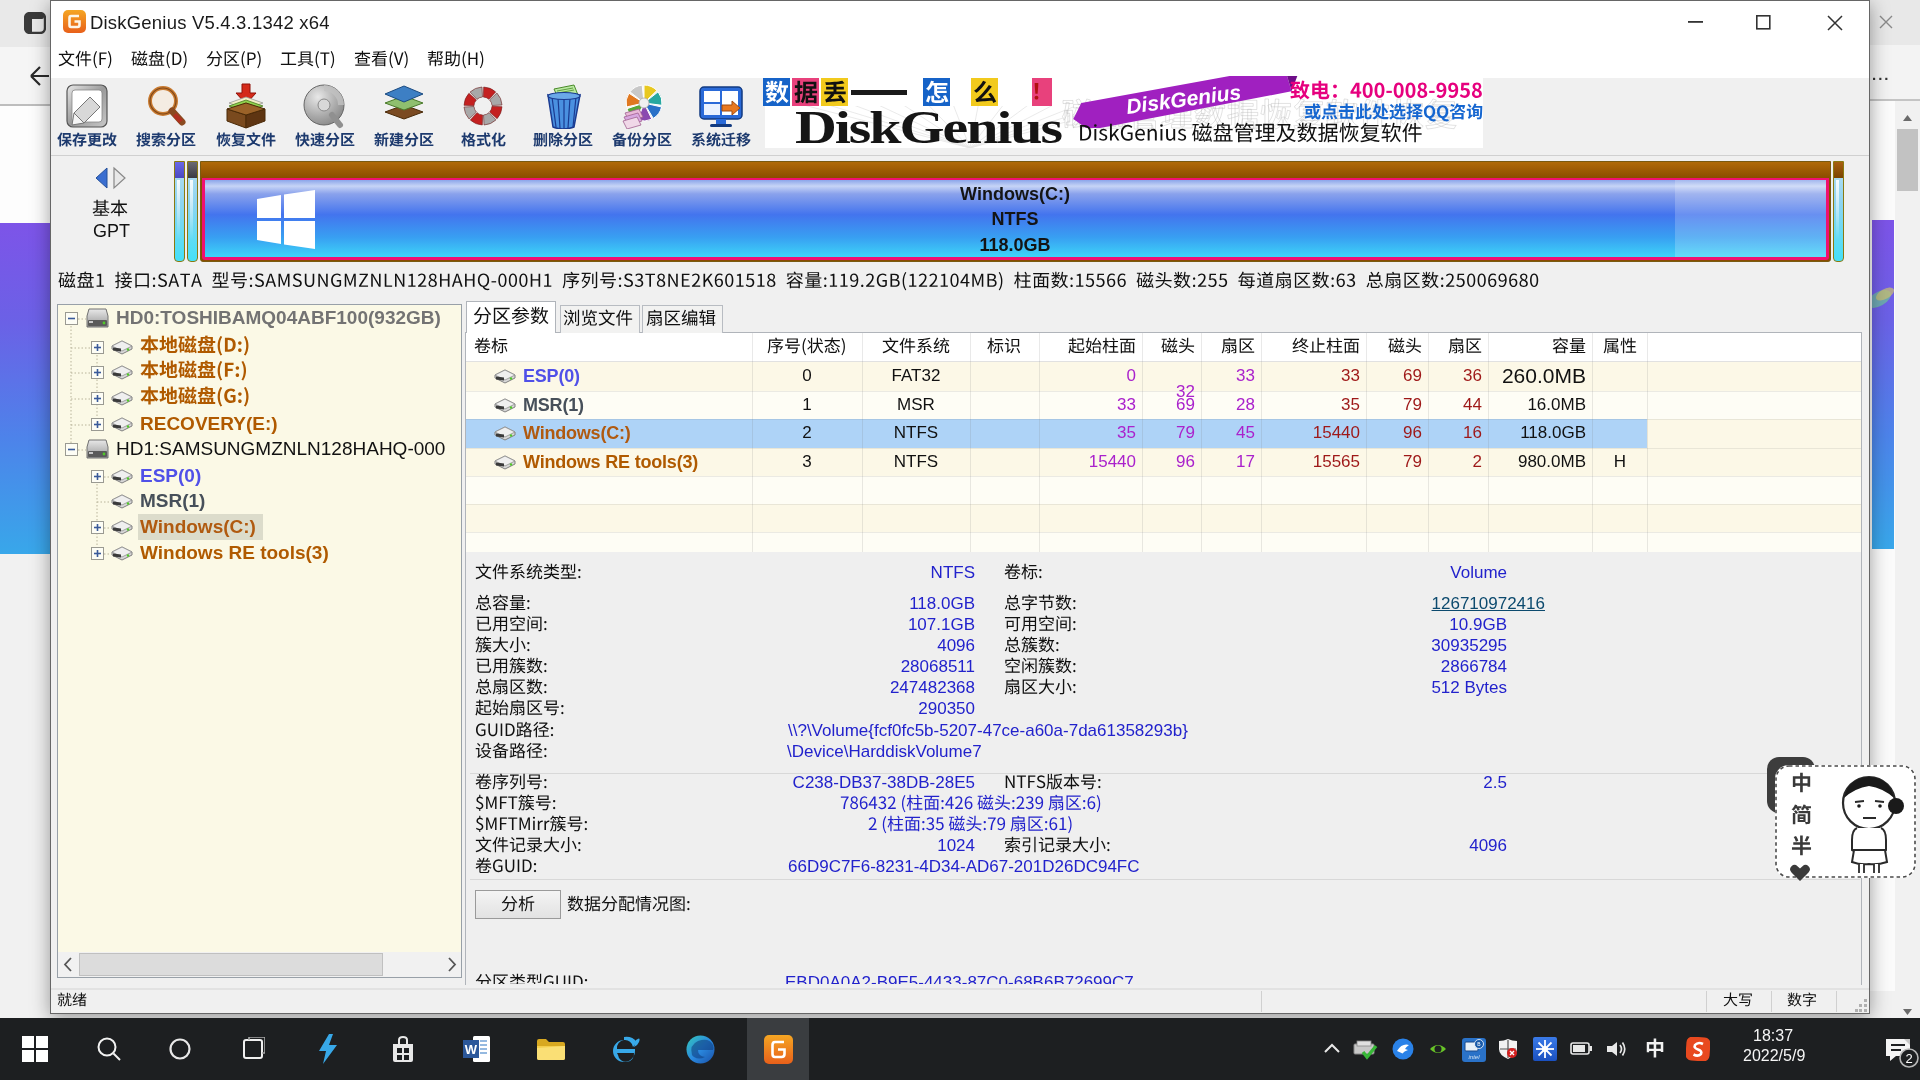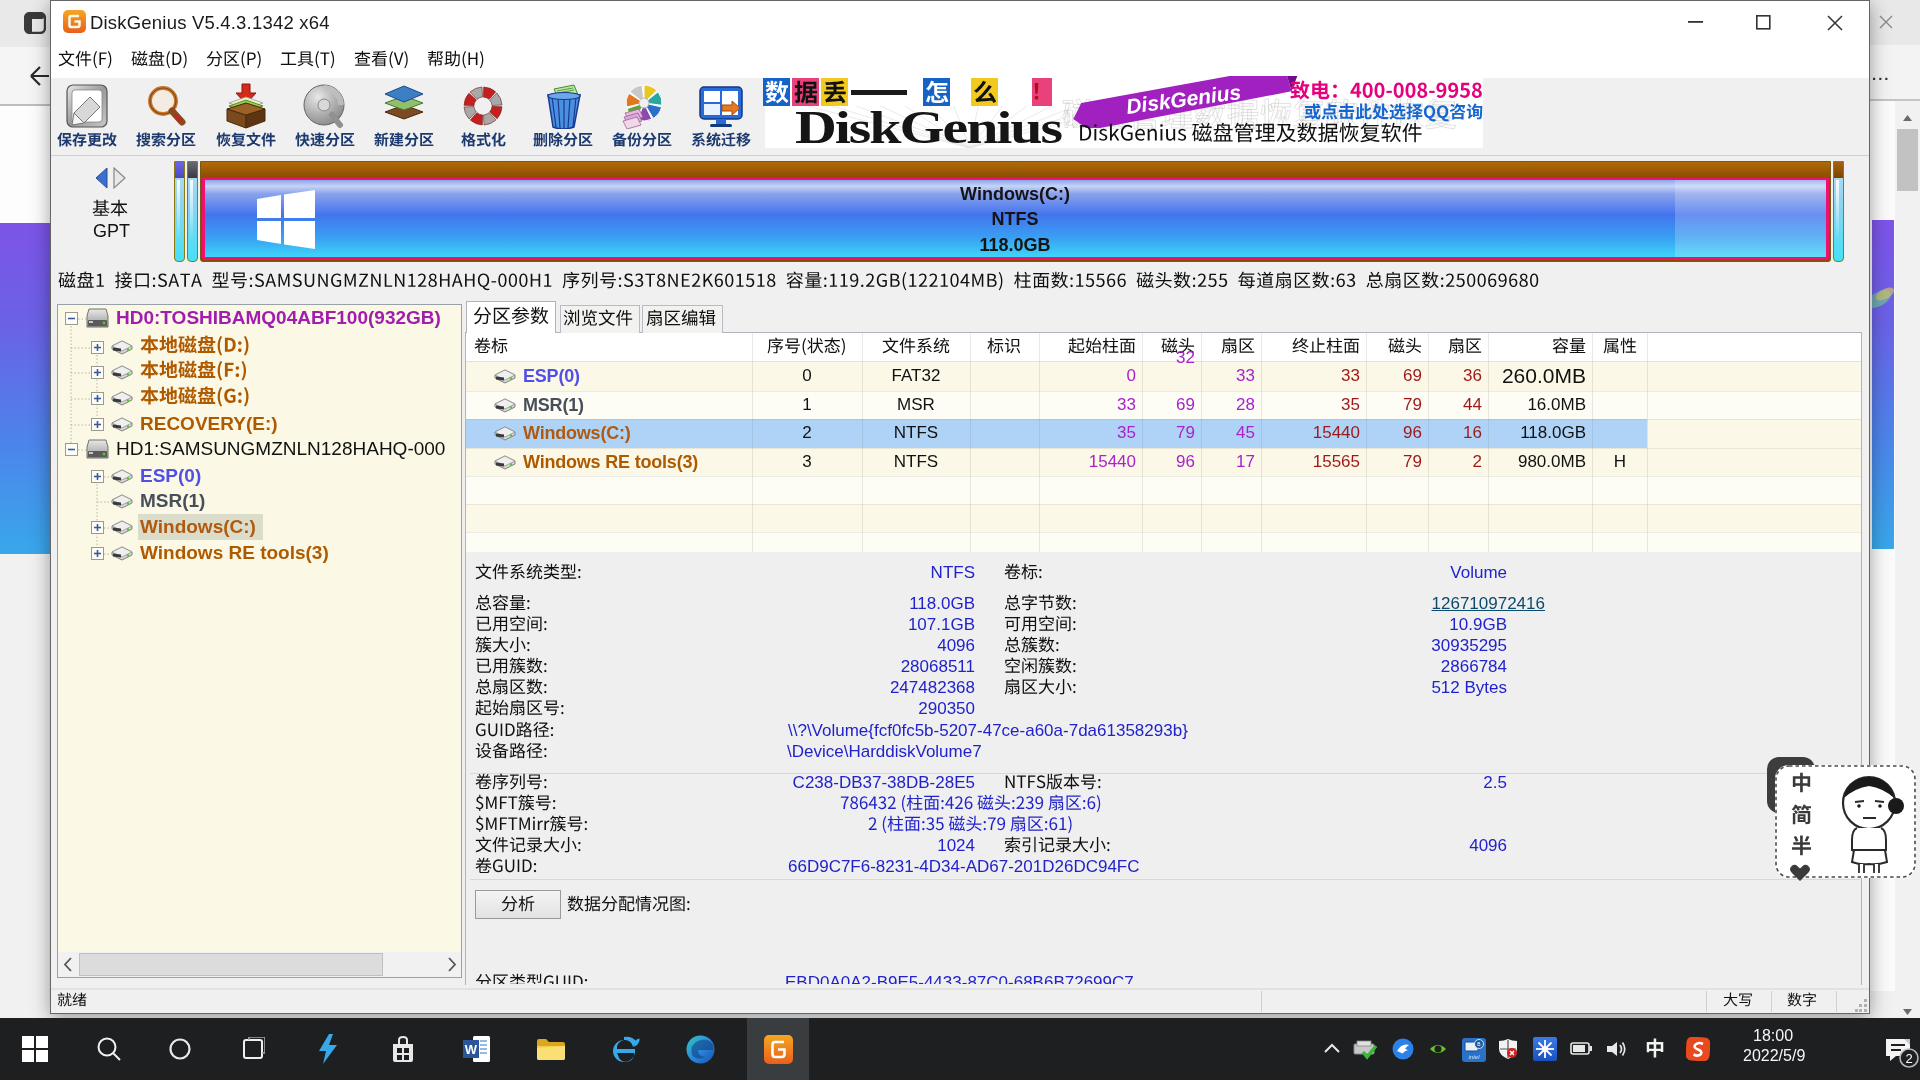--- a/index.html
+++ b/index.html
@@ -795,21 +795,21 @@
           <stop offset="0" stop-color="#e8e8e8"></stop>
           <stop offset="0.6" stop-color="#b8b8b8"></stop>
           <stop offset="1" stop-color="#909090"></stop>
         </linearGradient>
       </defs>
       <path d="M3 1 H20 L22 8 V19 H1 V8 Z" fill="url(#dsk)" stroke="#707070" stroke-width="1"></path>
       <rect x="2" y="12" width="19" height="6" rx="1" fill="#5a5a5a"></rect>
       <rect x="3" y="13" width="4" height="2" fill="#c8c8c8"></rect>
       <circle cx="18" cy="15" r="1.4" fill="#50c828"></circle>
     </svg>
-    <div style="position:absolute;left:116px;top:306px;font-size:19px;color:#a21caf;font-weight:bold;white-space:pre;line-height:23px;">HD0:TOSHIBAMQ04ABF100(932GB)</div>
+    <div style="position:absolute;left:116px;top:306px;font-size:19px;color:#737373;font-weight:bold;white-space:pre;line-height:23px;">HD0:TOSHIBAMQ04ABF100(932GB)</div>
     <svg style="position:absolute;left:91px;top:340.5px;" width="13" height="13" viewBox="0 0 13 13">
       <rect x="0.5" y="0.5" width="12" height="12" fill="#fdfdf5" stroke="#9a9a92" stroke-width="1"></rect>
       <line x1="3" y1="6.5" x2="10" y2="6.5" stroke="#3a5a9a" stroke-width="1.6"></line>
       <line x1="6.5" y1="3" x2="6.5" y2="10" stroke="#3a5a9a" stroke-width="1.6"></line>
     </svg>
     <svg style="position:absolute;left:110px;top:340px;" width="24" height="15" viewBox="0 0 24 15">
       <path d="M2 6 L12 1 L22 6 L22 9 L12 14 L2 9 Z" fill="#d8d8d8" stroke="#808080" stroke-width="1"></path>
       <path d="M2 6 L12 11 L22 6 L12 1 Z" fill="#efefef" stroke="#909090" stroke-width="0.8"></path>
       <rect x="3" y="7" width="8" height="3" transform="skewY(8)" fill="#3a3a3a"></rect>
       <circle cx="18" cy="9.5" r="1.2" fill="#50c828"></circle>
@@ -1094,21 +1094,21 @@
     <svg style="position:absolute;left:493px;top:369px;" width="24" height="15" viewBox="0 0 24 15">
       <path d="M2 6 L12 1 L22 6 L22 9 L12 14 L2 9 Z" fill="#d8d8d8" stroke="#808080" stroke-width="1"></path>
       <path d="M2 6 L12 11 L22 6 L12 1 Z" fill="#efefef" stroke="#909090" stroke-width="0.8"></path>
       <rect x="3" y="7" width="8" height="3" transform="skewY(8)" fill="#3a3a3a"></rect>
       <circle cx="18" cy="9.5" r="1.2" fill="#50c828"></circle>
     </svg>
     <div style="position:absolute;left:523px;top:365px;font-size:18px;color:#5050e8;font-weight:bold;white-space:pre;line-height:22px;letter-spacing:-0.2px">ESP(0)</div>
     <div style="position:absolute;left:507px;top:366px;width:600px;text-align:center;font-size:17px;color:#111;font-weight:normal;white-space:pre;line-height:20px;">0</div>
     <div style="position:absolute;left:616px;top:366px;width:600px;text-align:center;font-size:17px;color:#111;font-weight:normal;white-space:pre;line-height:20px;">FAT32</div>
     <div style="position:absolute;left:536px;top:366px;width:600px;text-align:right;font-size:17px;color:#aa22cc;font-weight:normal;white-space:pre;line-height:20px;">0</div>
-    <div style="position:absolute;left:595px;top:348px;width:600px;text-align:right;font-size:17px;color:#aa22cc;font-weight:normal;white-space:pre;line-height:20px;">32</div>
+    <div style="position:absolute;left:595px;top:382px;width:600px;text-align:right;font-size:17px;color:#aa22cc;font-weight:normal;white-space:pre;line-height:20px;">32</div>
     <div style="position:absolute;left:655px;top:366px;width:600px;text-align:right;font-size:17px;color:#aa22cc;font-weight:normal;white-space:pre;line-height:20px;">33</div>
     <div style="position:absolute;left:760px;top:366px;width:600px;text-align:right;font-size:17px;color:#9e1818;font-weight:normal;white-space:pre;line-height:20px;">33</div>
     <div style="position:absolute;left:822px;top:366px;width:600px;text-align:right;font-size:17px;color:#9e1818;font-weight:normal;white-space:pre;line-height:20px;">69</div>
     <div style="position:absolute;left:882px;top:366px;width:600px;text-align:right;font-size:17px;color:#9e1818;font-weight:normal;white-space:pre;line-height:20px;">36</div>
     <div style="position:absolute;left:986px;top:366px;width:600px;text-align:right;font-size:21px;color:#111;font-weight:normal;white-space:pre;line-height:20px;">260.0MB</div>
     <svg style="position:absolute;left:493px;top:397.5px;" width="24" height="15" viewBox="0 0 24 15">
       <path d="M2 6 L12 1 L22 6 L22 9 L12 14 L2 9 Z" fill="#d8d8d8" stroke="#808080" stroke-width="1"></path>
       <path d="M2 6 L12 11 L22 6 L12 1 Z" fill="#efefef" stroke="#909090" stroke-width="0.8"></path>
       <rect x="3" y="7" width="8" height="3" transform="skewY(8)" fill="#3a3a3a"></rect>
       <circle cx="18" cy="9.5" r="1.2" fill="#50c828"></circle>
@@ -1639,21 +1639,21 @@
     </svg>
     <svg style="position:absolute;left:1645.0px;top:1038.0px;overflow:visible" width="20.0" height="26.0">
       <g fill="#f2f2f2" transform="translate(0,17.60) scale(0.02000,-0.02000)">
         <use href="#q191" x="0"></use>
       </g>
     </svg>
     <svg style="position:absolute;left:1686px;top:1037px;" width="24" height="24" viewBox="0 0 24 24">
       <rect width="24" height="24" rx="6" fill="#e8491f" transform="rotate(4 12 12)"></rect>
       <path d="M17 7 Q12 4.5 9 8 Q7.5 11 12 12.5 Q16.5 14 15 17 Q12 20 7.5 17.5" stroke="#fff" stroke-width="2.6" fill="none"></path>
     </svg>
-    <div style="position:absolute;left:1753px;top:1026px;font-size:16px;color:#f6f6f6;font-weight:normal;white-space:pre;line-height:19px;">18:00</div>
+    <div style="position:absolute;left:1753px;top:1026px;font-size:16px;color:#f6f6f6;font-weight:normal;white-space:pre;line-height:19px;">18:37</div>
     <div style="position:absolute;left:1743px;top:1046px;font-size:16px;color:#f6f6f6;font-weight:normal;white-space:pre;line-height:19px;">2022/5/9</div>
     <svg style="position:absolute;left:1884px;top:1037px;" width="36" height="32" viewBox="0 0 36 32">
       <path d="M2 2 H26 V19 H12 L6 24 V19 H2 Z" fill="#f4f4f4"></path>
       <path d="M20 2 L26 8 V2 Z" fill="#c8c8c8"></path>
       <line x1="7" y1="8" x2="21" y2="8" stroke="#1d1f21" stroke-width="2"></line>
       <line x1="7" y1="13" x2="17" y2="13" stroke="#1d1f21" stroke-width="2"></line>
       <circle cx="25" cy="21" r="9" fill="#1d1f21" stroke="#b8b8b8" stroke-width="1.6"></circle>
       <text x="25" y="26" font-size="13" fill="#fff" text-anchor="middle" font-family="Liberation Sans">2</text>
     </svg>
     <div style="position:absolute;left:1767px;top:757px;width:48px;height:56px;background:#3d3d3d;border-radius:12px"></div>

